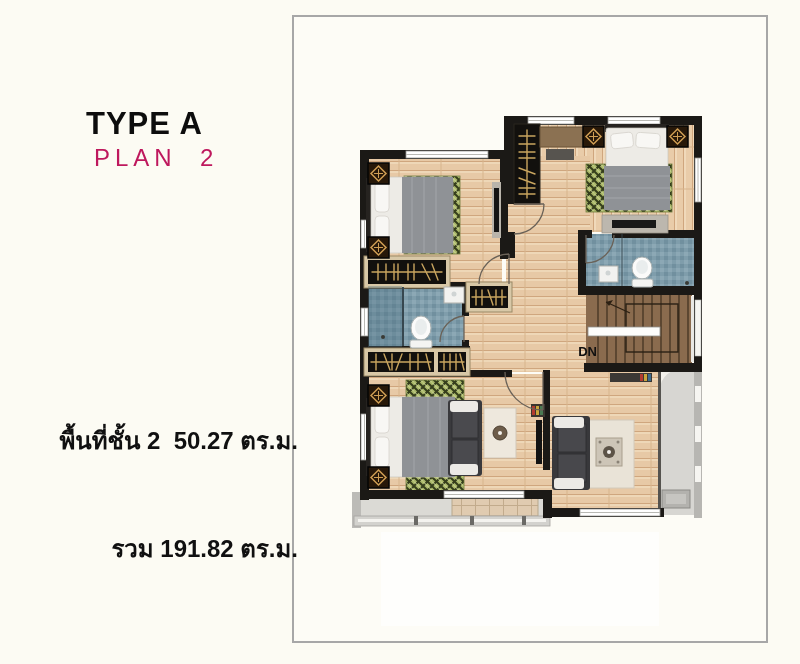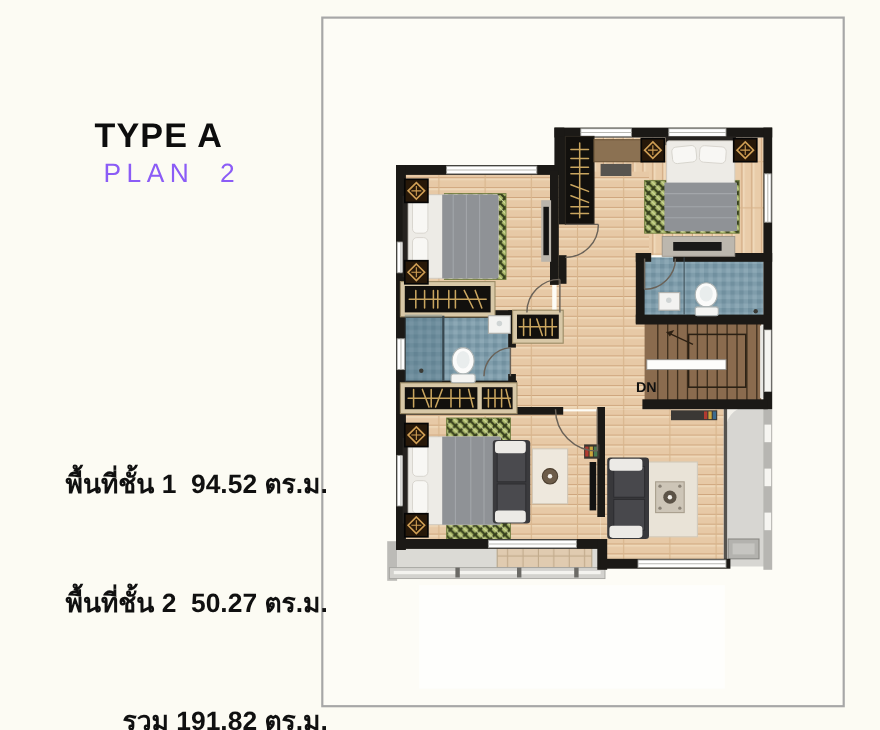--- a/index.html
+++ b/index.html
@@ -1,35 +1,34 @@
 <!DOCTYPE html>
 <html><head>
 <meta charset="utf-8">
 <style>
   html,body{margin:0;padding:0;}
   body{width:800px;height:664px;overflow:hidden;font-family:"Liberation Sans","DejaVu Sans",sans-serif;}
   .page{position:relative;width:800px;height:664px;background:#fcfbf3;}
   .frame{position:absolute;left:292px;top:15px;width:476px;height:628px;border:2px solid #a7a7a7;box-sizing:border-box;background:#fdfcf6;}
   .title{position:absolute;left:86px;top:106px;font-size:31px;font-weight:800;letter-spacing:1px;color:#0d0d0d;white-space:pre;}
-  .subtitle{position:absolute;left:94px;top:144px;font-size:24px;font-weight:400;letter-spacing:5px;color:#8b5cf6;white-space:pre;}
+  .subtitle{position:absolute;left:94px;top:144px;font-size:24px;font-weight:400;letter-spacing:5px;color:#be185d;white-space:pre;}
   .areas{position:absolute;left:24px;top:351px;width:274px;text-align:right;font-size:24px;font-weight:700;color:#101010;line-height:36px;white-space:pre;}
   svg.plan{position:absolute;left:0;top:0;}
 </style>
 </head>
 <body>
 
 <div class="page">
 
   <div class="frame"></div>
 
   <div class="title">TYPE A</div>
   <div class="subtitle">PLAN  2</div>
 
   <div class="areas">
-    <div>พื้นที่ชั้น 1  94.52 ตร.ม.</div>
     <div>พื้นที่ชั้น 2  50.27 ตร.ม.</div>
     <div>รวม 191.82 ตร.ม.</div>
   </div>
 
   <svg class="plan" width="800" height="664" viewBox="0 0 800 664">
     <defs>
       <pattern id="woodH" patternUnits="userSpaceOnUse" width="42" height="9">
         <rect width="42" height="9" fill="#e7c9a6"></rect>
         <rect y="0" width="42" height="2" fill="#eed7b7"></rect>
         <line x1="0" y1="8.5" x2="42" y2="8.5" stroke="#cfa67e" stroke-width="1"></line>

